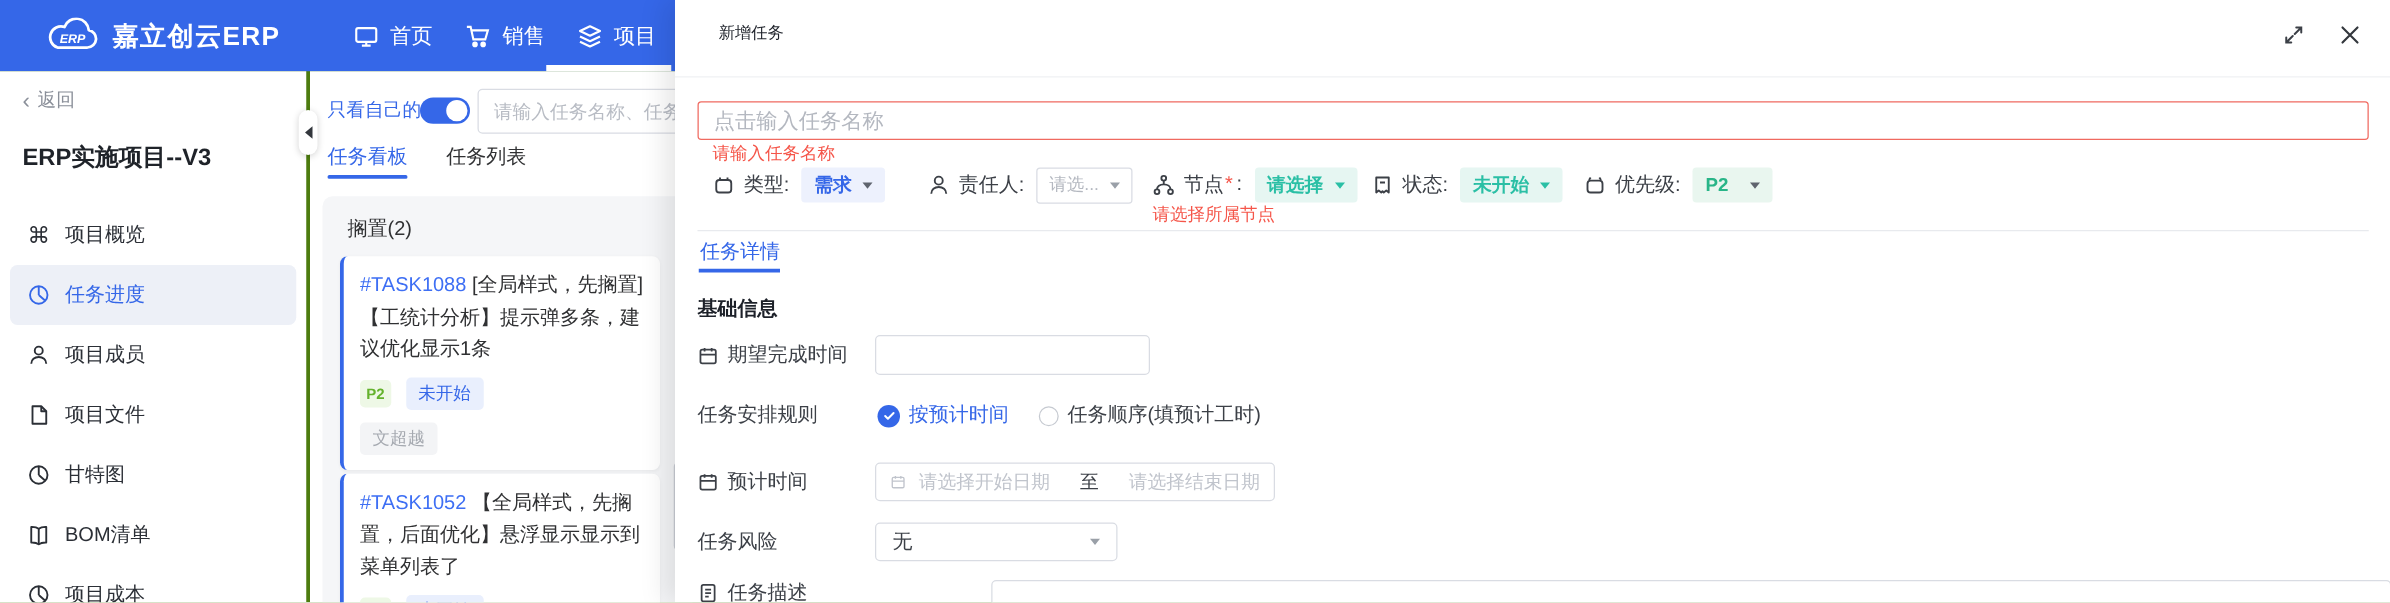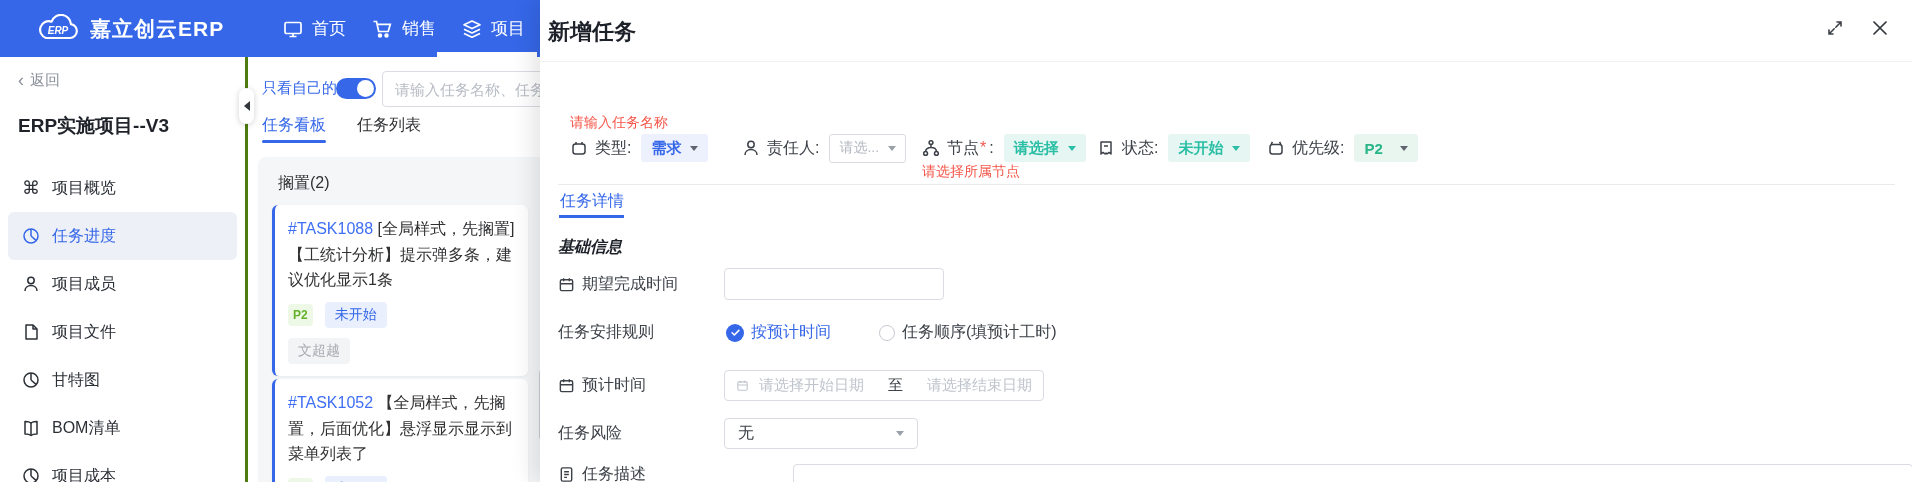--- a/index.html
+++ b/index.html
@@ -45,21 +45,21 @@
   .card-text { font-size:16px; line-height:1.6; color:#303133; }
   .card-id { color:#3e6ff4; }
   .badge-row { display:flex; align-items:center; gap:12px; margin-top:9px; }
   .p2-badge { background:#eef8e6; color:#64b22c; font-weight:bold; font-size:12px; border-radius:4px; padding:4px 5px; }
   .status-badge { background:#e9effd; color:#3567e8; font-size:14px; border-radius:4px; padding:4px 10px; }
   .assignee-badge { display:inline-block; margin-top:10px; background:#f3f4f6; color:#a6aab1; font-size:14px; border-radius:4px; padding:4px 10px; }
   .board-scrollthumb { position:absolute; left:281px; top:212px; width:9px; height:72px; background:#c9cdd4; border-radius:5px; }
 
   
   .drawer { position:absolute; left:540px; top:0; width:1372px; height:482px; background:#fff; z-index:10; box-shadow:-8px 0 20px rgba(0,0,0,.10); }
-  .drawer-title { position:absolute; left:8px; top:17px; font-size:22px; font-weight:bold; color:#1d2129; }
+  .drawer-title { position:absolute; left:35px; top:17px; font-size:13px; font-weight:normal; color:#1d2129; }
   .drawer-expand { position:absolute; right:68px; top:19px; cursor:pointer; color:#3c4047; }
   .drawer-close { position:absolute; right:22px; top:18px; cursor:pointer; color:#33373d; }
   .drawer-divider { position:absolute; left:0; top:61px; width:1372px; height:1px; background:#f0f1f3; }
 
   .name-input { position:absolute; left:18px; top:81px; width:1337px; height:31px; border:1px solid #f06a60; border-radius:3px; font-size:17px; padding:0 12px; color:#303133; outline:none; }
   .name-input::placeholder { color:#b4b8c0; }
   .field-error { position:absolute; font-size:14px; color:#f5564a; }
   .err-name { left:30px; top:114px; }
   .err-node { left:382px; top:163px; }
 
@@ -72,23 +72,23 @@
   .pill-blue { background:#edf1fd; color:#3567e8; }
   .pill-teal { background:#e6f6f2; color:#2abfa5; }
   .pill-green { background:#e9f6ef; color:#28b588; }
   .prop-select { display:flex; align-items:center; margin-left:10px; height:29px; padding:0 9px; border:1px solid #d9dce3; border-radius:3px; font-size:14px; color:#b4b8c0; cursor:pointer; background:#fff; }
   .caret { width:0; height:0; border-left:4px solid transparent; border-right:4px solid transparent; border-top:5px solid currentColor; margin-left:9px; }
   .caret-dark { color:#5f646e; } .caret-gray { color:#9aa0a8; }
 
   .drawer-divider2 { position:absolute; left:18px; top:184px; width:1337px; height:1px; background:#e8eaee; }
   .detail-tab { position:absolute; left:20px; top:191px; font-size:16px; color:#3567e8; cursor:pointer; }
   .detail-tab-underline { position:absolute; left:19px; top:215px; width:65px; height:3px; background:#3567e8; }
-  .section-title { position:absolute; left:18px; top:237px; font-size:16px; font-weight:bold; color:#1d2129;font-style:italic; }
-
-  .form-row { position:absolute; left:18px; display:flex; align-items:center;gap:24px; }
+  .section-title { position:absolute; left:18px; top:237px; font-size:16px; font-weight:bold; color:#1d2129; }
+
+  .form-row { position:absolute; left:18px; display:flex; align-items:center; }
   .row-label { display:flex; align-items:center; gap:7px; font-size:16px; color:#3c4047; }
   .row-label svg { color:#3c4047; }
   .row-expected { top:268px; } .row-rule { top:322px; } .row-planned { top:370px; } .row-risk { top:418px; } .row-desc { top:464px; }
   .lbl-col { width:120px; flex:0 0 auto; }
   .empty-input { width:220px; height:32px; border:1px solid #d9dce3; border-radius:4px; background:#fff; }
   .radio-opt { display:flex; align-items:center; gap:7px; cursor:pointer; }
   .radio-checked { width:18px; height:18px; border-radius:50%; background:#3567e8; display:flex; align-items:center; justify-content:center; }
   .radio-unchecked { width:16px; height:16px; border-radius:50%; border:1px solid #c6cad1; background:#fff; }
   .opt1-label { font-size:16px; color:#3567e8; }
   .opt2-label { font-size:16px; color:#3c4047; margin-left:24px; }
@@ -244,20 +244,21 @@
         <path d="M11 3h4v4M15 3l-5.2 5.2M7 15H3v-4M3 15l5.2-5.2"></path>
       </svg>
     </div>
     <div class="drawer-close">
       <svg width="20" height="20" viewBox="0 0 20 20" fill="none" stroke="currentColor" stroke-width="1.7" stroke-linecap="round">
         <path d="M4 4l12 12M16 4L4 16"></path>
       </svg>
     </div>
     <div class="drawer-divider"></div>
 
+    <input class="name-input" type="text" placeholder="点击输入任务名称" style="">
     <div class="field-error err-name">请输入任务名称</div>
 
     <div class="prop-group pg-1">
       <svg width="18" height="18" viewBox="0 0 18 18" fill="none" stroke="currentColor" stroke-width="1.5">
         <rect x="3" y="5" width="12" height="10" rx="2.5"></rect>
           <path d="M6 3v2.5M12 3v2.5"></path>
       </svg>
       <span class="prop-label">类型:</span>
       <div class="prop-pill pill-blue">
         <span>需求</span>

